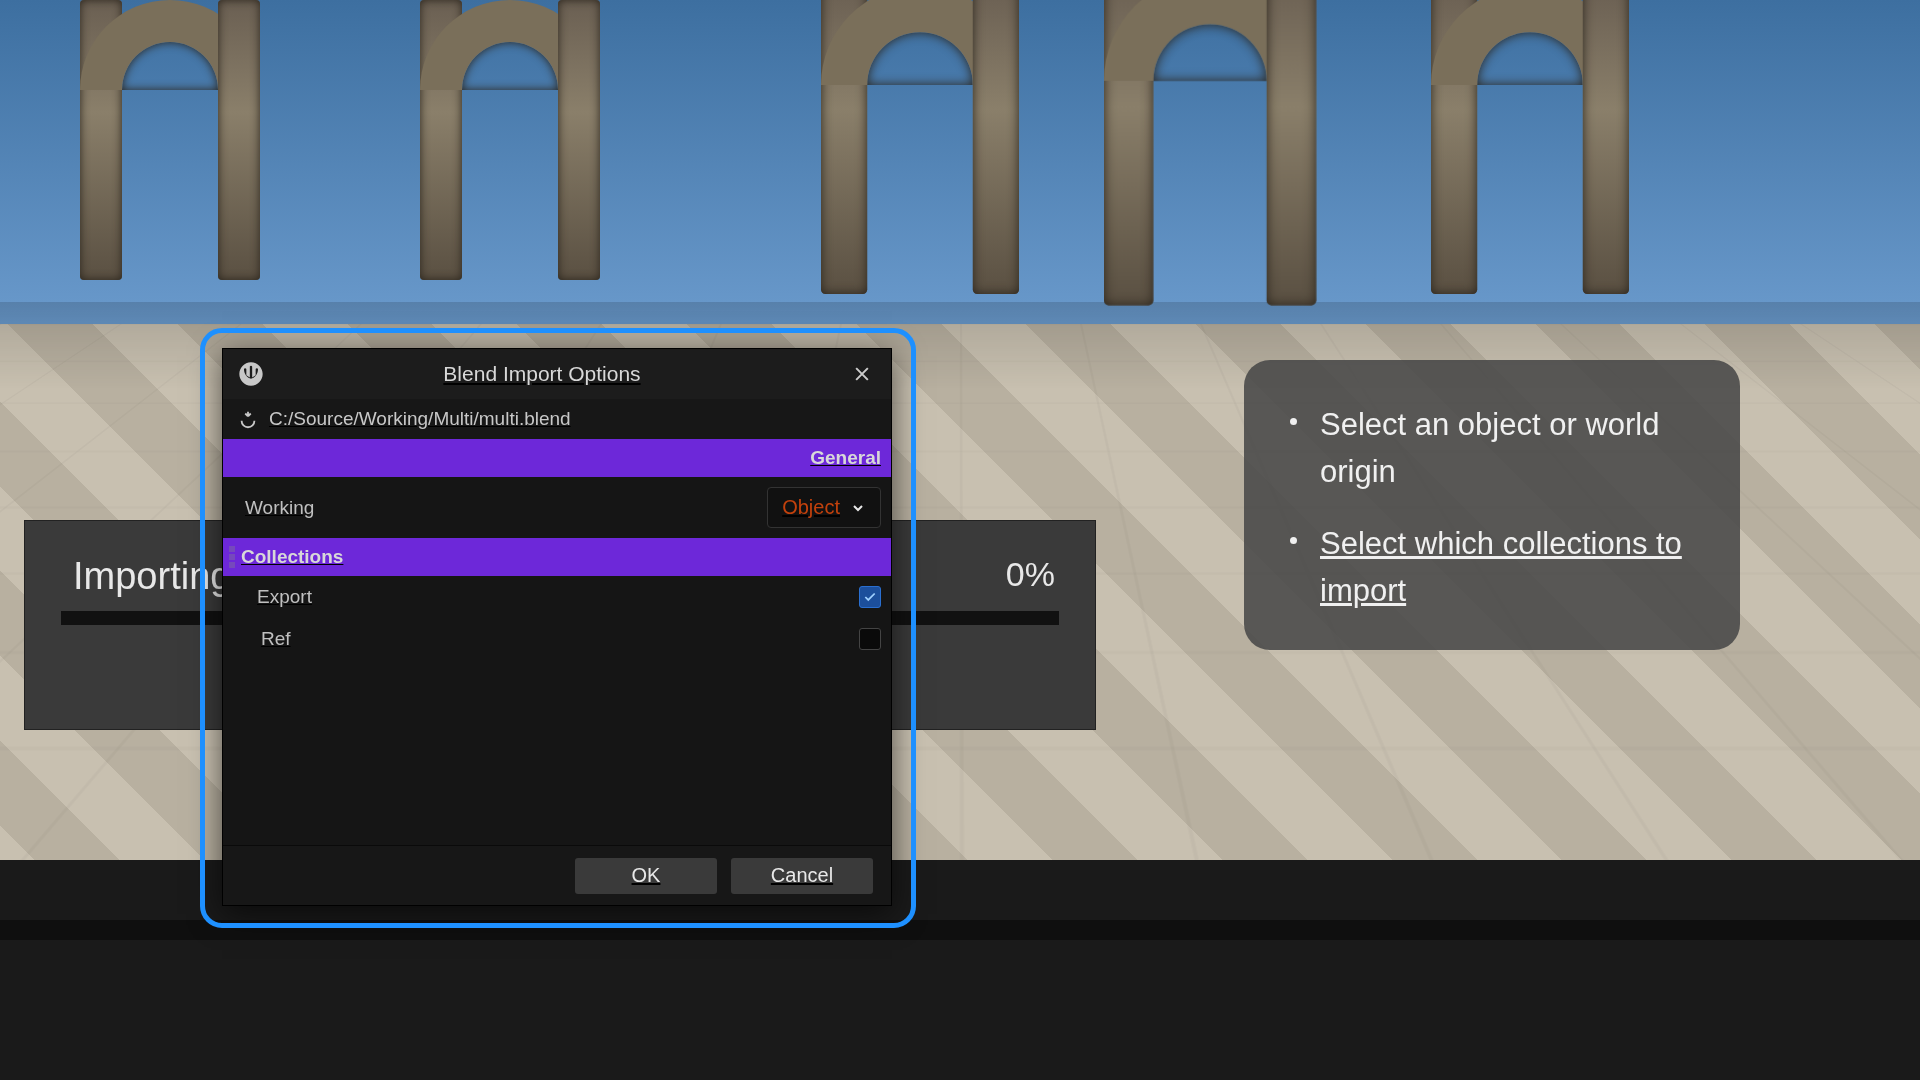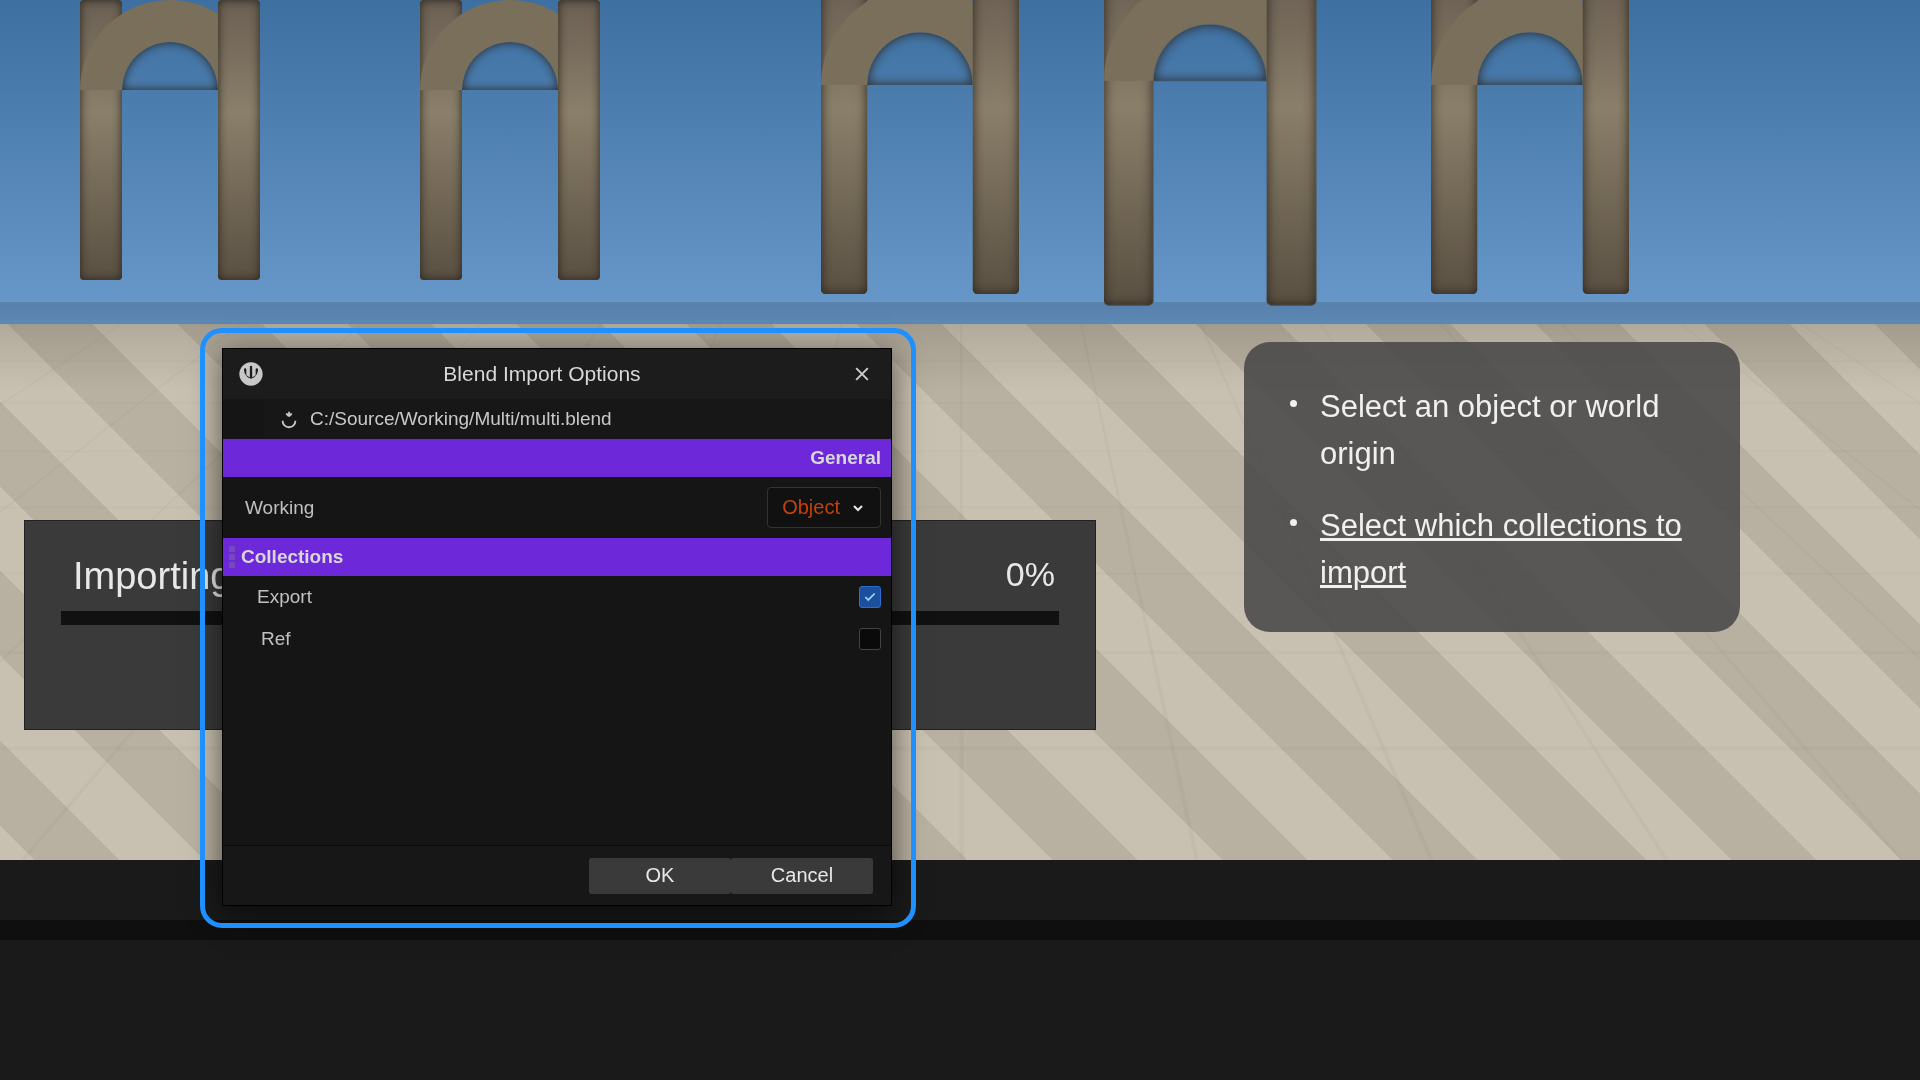--- a/index.html
+++ b/index.html
@@ -45,52 +45,53 @@
   
   .highlight-box{
     position:absolute; left:200px; top:328px; width:716px; height:600px;
     border:5px solid #1e90ff; border-radius:22px; pointer-events:none;
   }
   
   .dialog{
     position:absolute; left:222px; top:348px; width:670px; height:558px;
     background:#151515; border:1px solid #000; display:flex; flex-direction:column;
     box-shadow:0 8px 30px rgba(0,0,0,.6);
+    text-decoration:underline;
   }
   .dlg-titlebar{ height:50px; display:flex; align-items:center; padding:0 14px; background:#1c1c1c;}
   .dlg-logo{ width:28px; height:28px; margin-right:10px; color:#c8c8c8;}
   .dlg-title{ flex:1; text-align:center; color:#d8d8d8; font-size:21px; font-weight:400; margin-left:-38px;}
   .dlg-close{ width:30px; height:30px; display:flex; align-items:center; justify-content:center; color:#ccc; cursor:pointer; font-size:22px;}
   
-  .dlg-path{ height:40px; display:flex; align-items:center; padding:0 14px; background:#171717; color:#c8c8c8; font-size:19px; gap:10px;margin-left:41px;}
+  .dlg-path{ height:40px; display:flex; align-items:center; padding:0 14px; background:#171717; color:#c8c8c8; font-size:19px; gap:10px;}
   .reset-icon{ width:22px; height:22px; }
   
   .section-hdr{ background:#6d28d9; color:#d8d8d8; font-size:19px; font-weight:600; padding:8px 10px;text-align:right; }
   .row{ display:flex; align-items:center; padding:10px 10px 10px 22px; color:#c0c0c0; font-size:19px;}
   .row .label{ flex:1; }
   .dropdown{
     background:#111; border:1px solid #333; color:#c2410c; padding:8px 14px;
     display:flex; align-items:center; gap:10px; border-radius:4px; cursor:pointer; font-size:20px;
   }
   .dropdown svg{width:16px;height:16px;}
   .checkbox{ width:22px; height:22px; border:1px solid #444; background:#0a0a0a; border-radius:3px;
     display:flex; align-items:center; justify-content:center; cursor:pointer;}
   .checkbox.checked{ background:#1c4f9c; border-color:#2a6fd0;}
   .checkbox.checked svg{ width:14px;height:14px; stroke:#9fd0ff; stroke-width:3; fill:none;}
   
   .dlg-body{ flex:1; background:#151515;}
   .collections-marker{ display:flex; align-items:center;}
   .collections-marker::before{content:"";width:6px;height:6px;background:#888;margin:0 6px 0 -4px; box-shadow:0 -8px 0 #888, 0 8px 0 #888; opacity:.35;}
   
-  .dlg-footer{ height:60px; display:flex; align-items:center; justify-content:flex-end; padding:0 18px; background:#171717; border-top:1px solid #0a0a0a;}
+  .dlg-footer{ height:60px; display:flex; align-items:center; justify-content:flex-end; gap:14px; padding:0 18px; background:#171717; border-top:1px solid #0a0a0a;}
   .btn{ width:142px; height:36px; background:#3a3a3a; color:#e8e8e8; border:none; border-radius:3px;
     font-size:20px; cursor:pointer;}
   
   .callout{
-    position:absolute; right:180px; top:342px; width:496px;
+    position:absolute; right:180px; top:360px; width:496px;
     background:rgba(72,72,72,0.88); border-radius:26px; padding:32px 40px 36px;
     color:#f0f0f0; font-size:31px; line-height:1.5;
   }
   .callout ul{ list-style:none; }
   .callout li{ position:relative; padding-left:36px; margin:10px 0 26px;}
   .callout li:last-child{margin-bottom:0;text-decoration:underline;}
   .callout li::before{ content:""; position:absolute; left:6px; top:16px; width:7px; height:7px; background:#f0f0f0; border-radius:50%;}
 </style>
 </head>
 <body>

